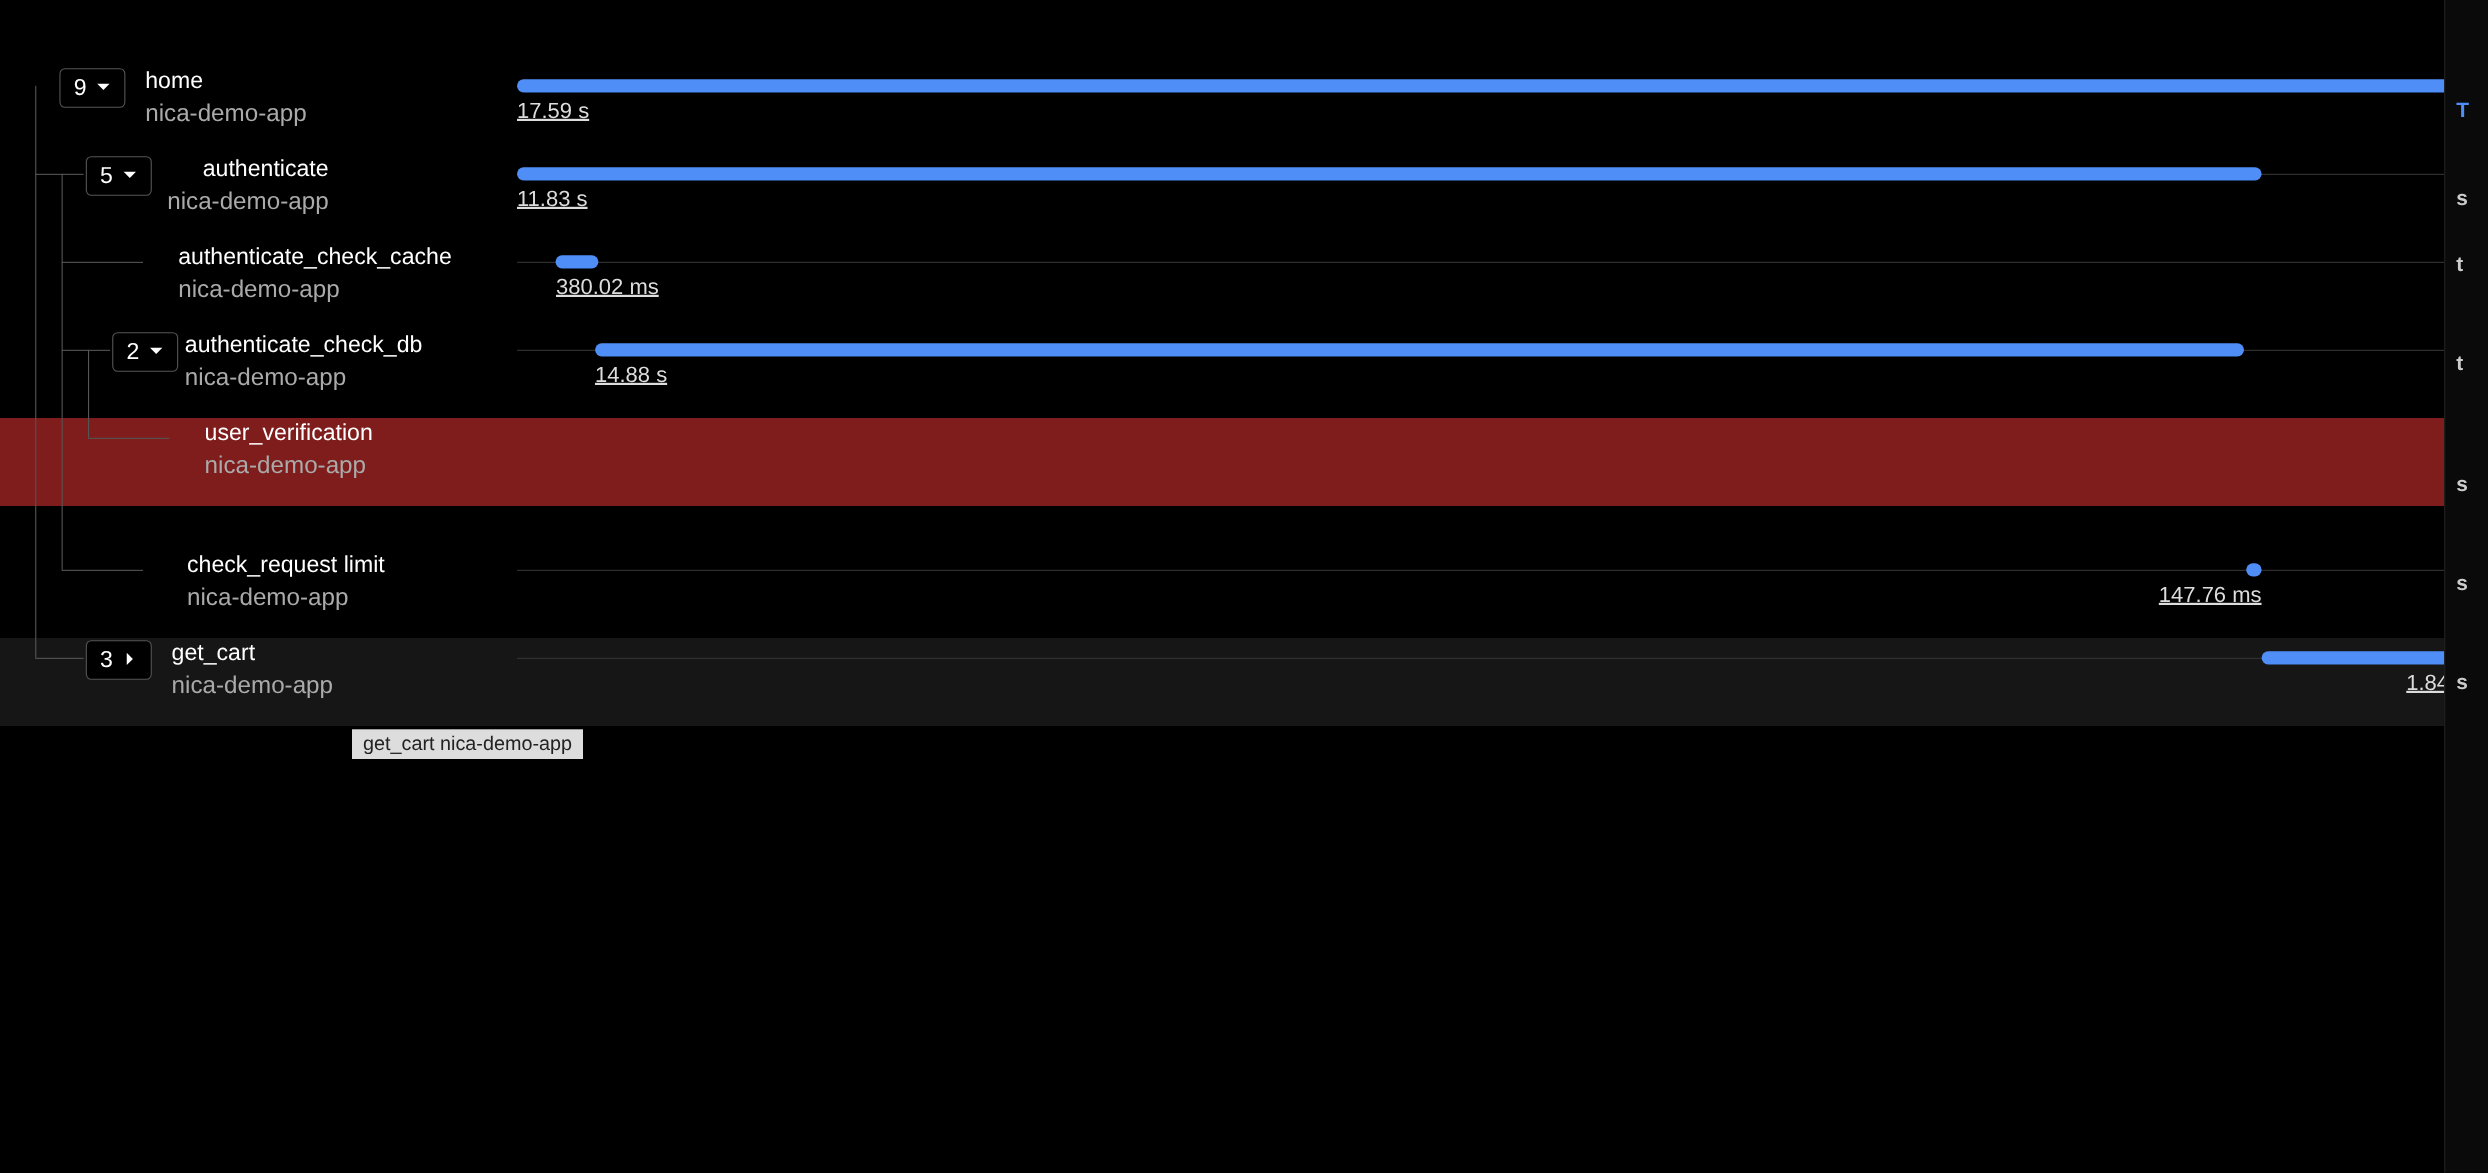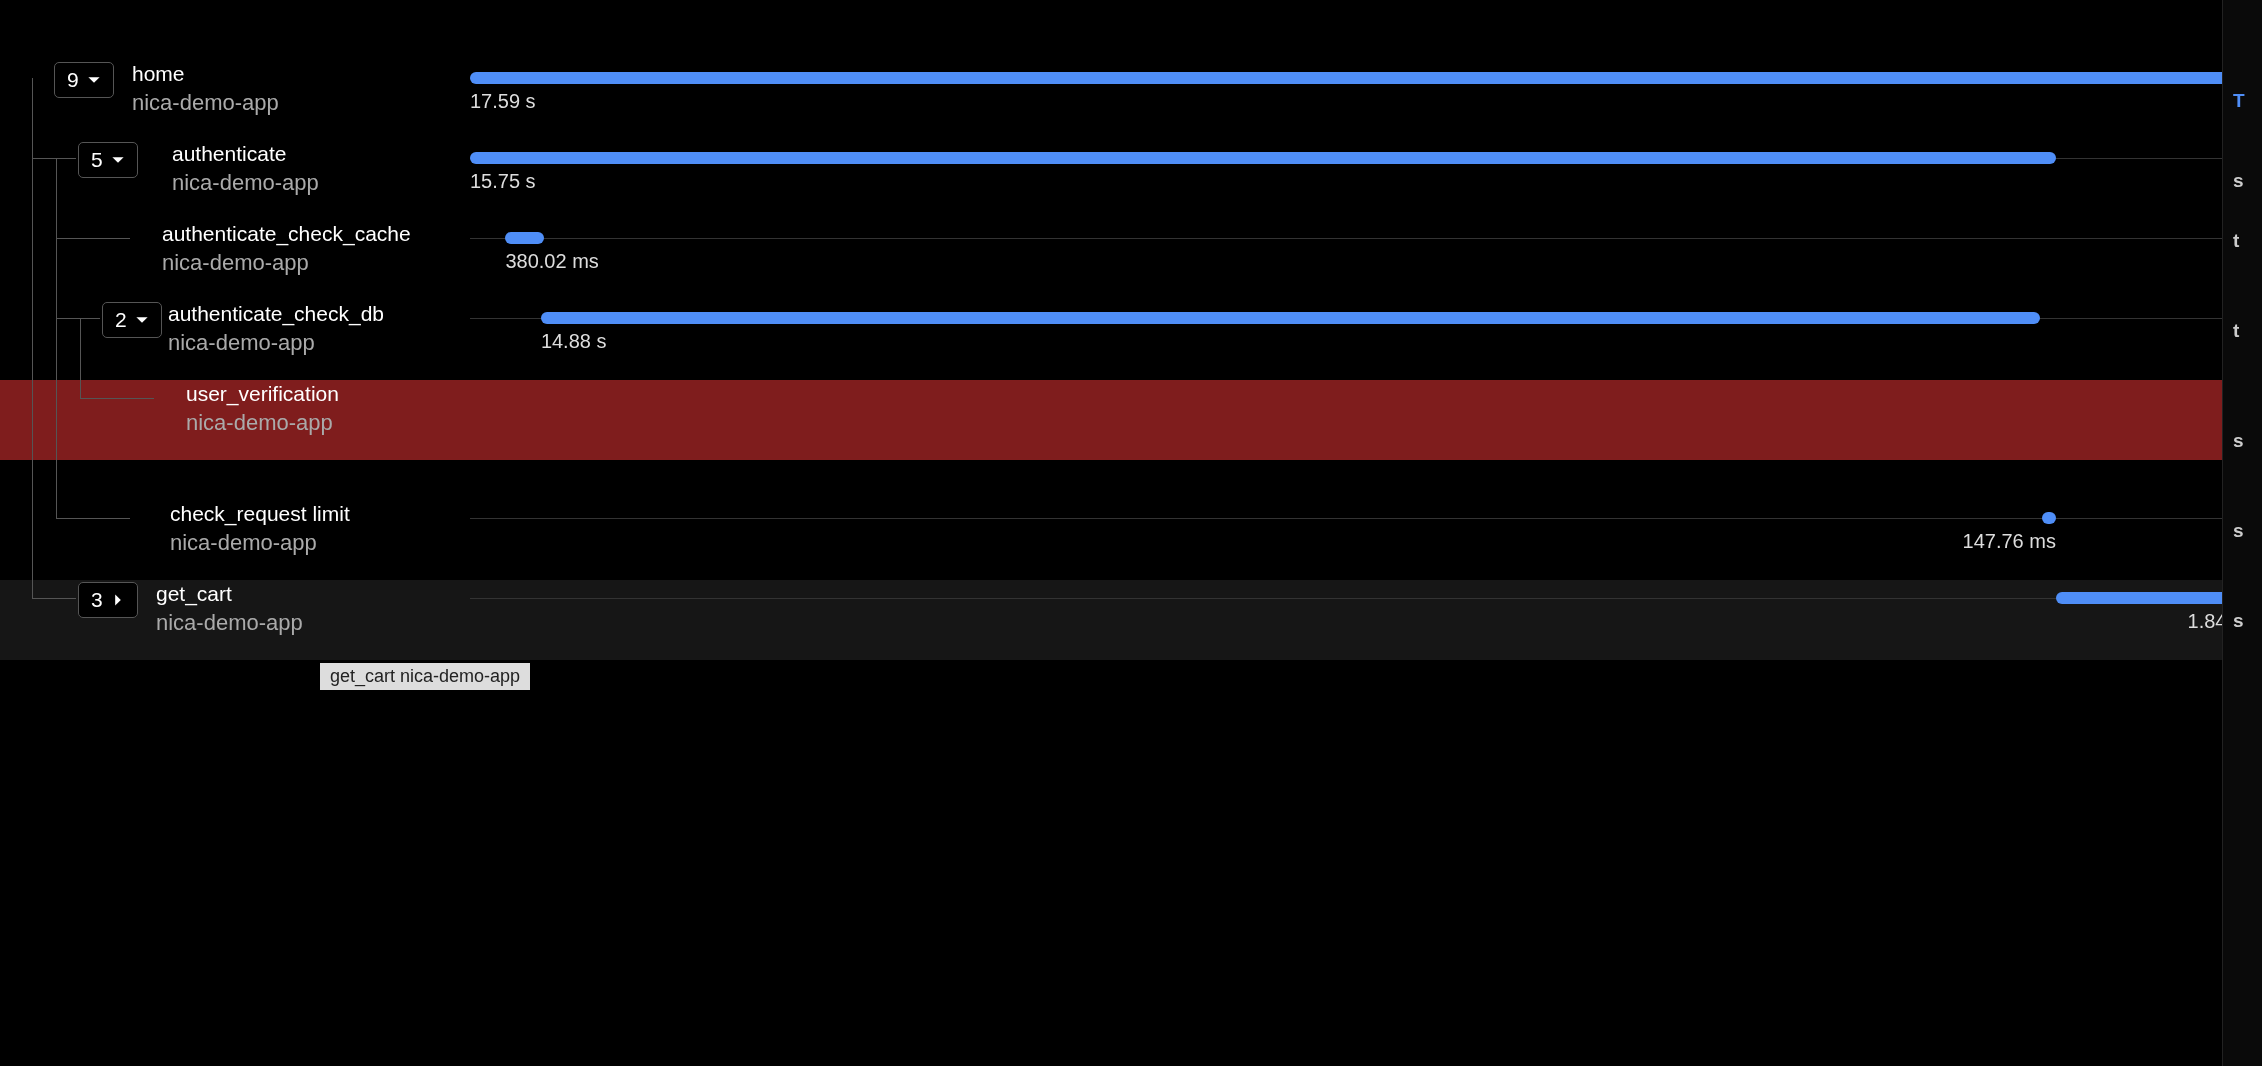--- a/index.html
+++ b/index.html
@@ -100,20 +100,21 @@
     height: 12px;
     background: #4f8ef7;
     border-radius: 6px;
   }
   .bar-label {
     position: absolute;
     top: 30px;
     color: #ddd;
     font-size: 20px;
     white-space: nowrap;
+    text-decoration: underline;
   }
   .tooltip {
     position: absolute;
     background: #ddd;
     color: #222;
     padding: 3px 10px;
     font-size: 18px;
     white-space: nowrap;
     text-align: center;
   }
@@ -160,29 +161,29 @@
     </div>
     <div class="span-row">
       <div class="tree-area">
         <div class="tree-line-h" style="left: 32px; top: 18px; width: 44px;"></div>
         <div class="badge" style="left: 78px; top: 2px;">
           <span>5</span>
           <span><svg viewBox="0 0 10 10">
               <path d="M1 3 L5 7 L9 3 Z"></path>
             </svg></span>
         </div>
-        <div class="span-labels" style="left: 172px;">
+        <div class="span-labels" style="left: 152px; text-align: right;">
           <div class="span-name">authenticate</div>
           <div class="span-service">nica-demo-app</div>
         </div>
       </div>
       <div class="timeline-area">
         <div class="track"></div>
         <div class="bar" style="left: 0%; width: 89.5%;"></div>
-        <div class="bar-label" style="left: 0%;">15.75 s</div>
+        <div class="bar-label" style="left: 0%;">11.83 s</div>
       </div>
     </div>
     <div class="span-row">
       <div class="tree-area">
         <div class="tree-line-h" style="left: 56px; top: 18px; width: 74px;"></div>
         <div class="span-labels" style="left: 162px;">
           <div class="span-name">authenticate_check_cache</div>
           <div class="span-service">nica-demo-app</div>
         </div>
       </div>

